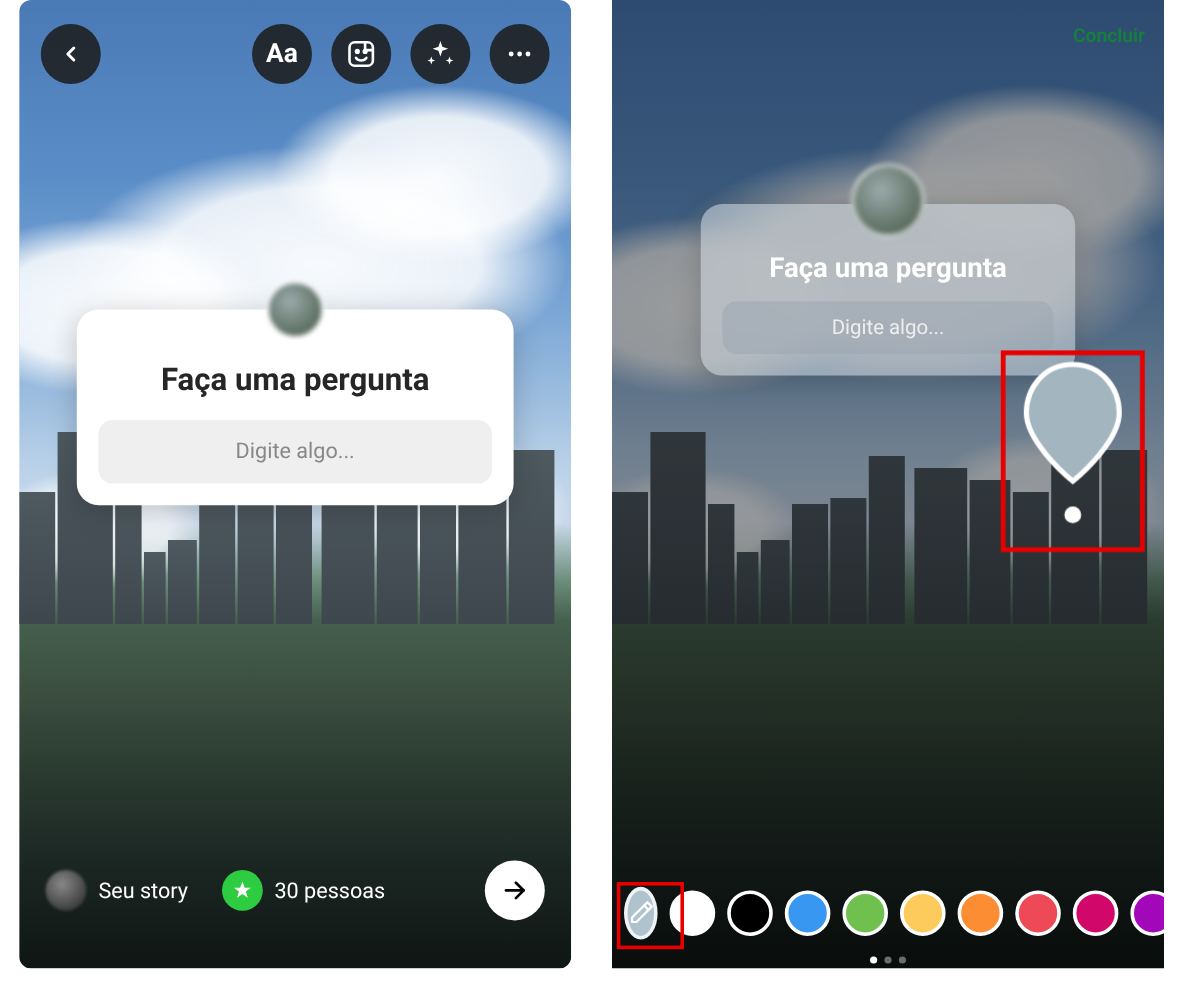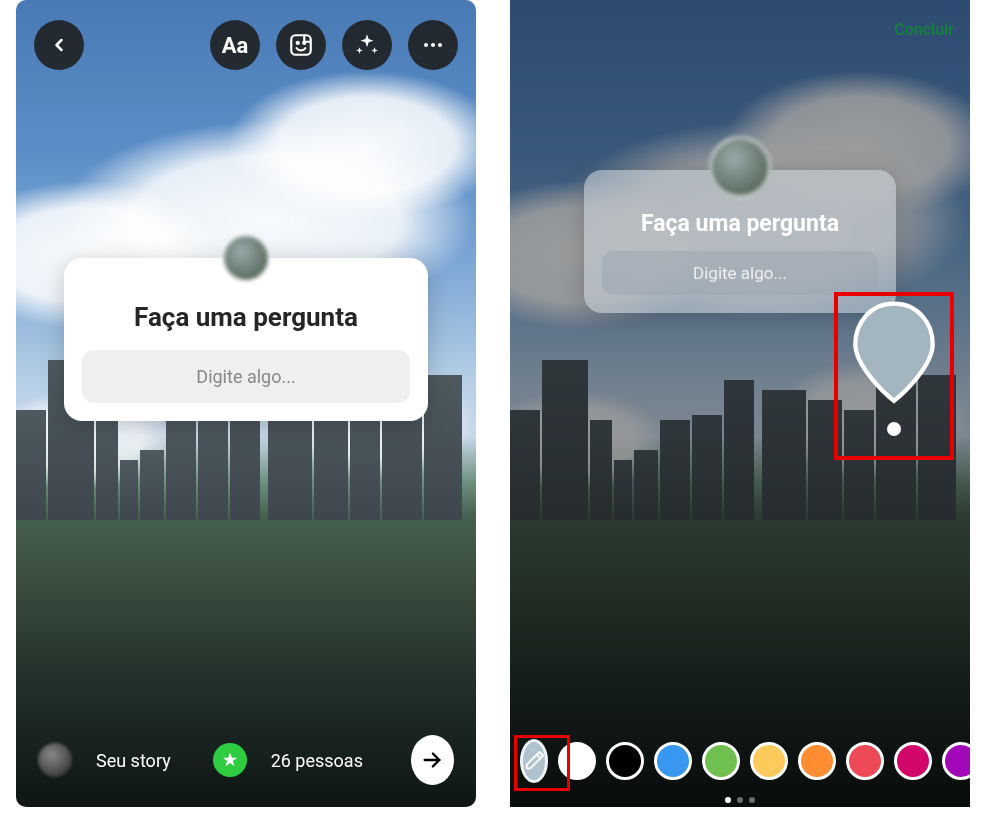--- a/index.html
+++ b/index.html
@@ -151,24 +151,24 @@
       font-size: 18px;
       color: #999;
       text-align: center;
     }
     .card-left .input-box { background: #efefef; color: #888; }
     .card-right .input-box { background: rgba(150,165,175,0.45); color: #eee; padding: 12px 10px; font-size: 17px; }
 
     
     .bottom-bar {
       position: absolute;
-      bottom: 22px; left: 0; right: 0;
+      bottom: 40px; left: 0; right: 0;
       display: flex;
       align-items: center;
-      gap: 24px;
+      gap: 10px;
       padding: 0 22px;
       z-index: 10;
     }
     .mini-avatar {
       width: 34px; height: 34px; border-radius: 50%;
       background: radial-gradient(circle at 40% 35%, #888, #222);
       filter: blur(1.5px);
       flex-shrink: 0;
     }
     .btm-label { color: #fff; font-size: 18px; flex: 0 0 auto; }
@@ -349,21 +349,21 @@
   </div>
 
   <div class="bottom-bar">
     <div class="mini-avatar"></div>
     <span class="btm-label">Seu story</span>
     <div class="star-badge">
       <svg width="18" height="18" viewBox="0 0 24 24" fill="#fff">
           <path d="M12 2l2.5 7h7l-5.7 4.2 2.2 7L12 16l-6 4.2 2.2-7L2.5 9h7z"></path>
         </svg>
     </div>
-    <span class="btm-label">26 pessoas</span>
+    <span class="btm-label">30 pessoas</span>
     <div class="spacer"></div>
     <div class="send-btn">
       <svg width="22" height="22" viewBox="0 0 24 24" fill="none" stroke="#000" stroke-width="2.5" stroke-linecap="round" stroke-linejoin="round">
           <line x1="4" y1="12" x2="20" y2="12"></line>
           <polyline points="13 5 20 12 13 19"></polyline>
         </svg>
     </div>
   </div>
 </div>
 

